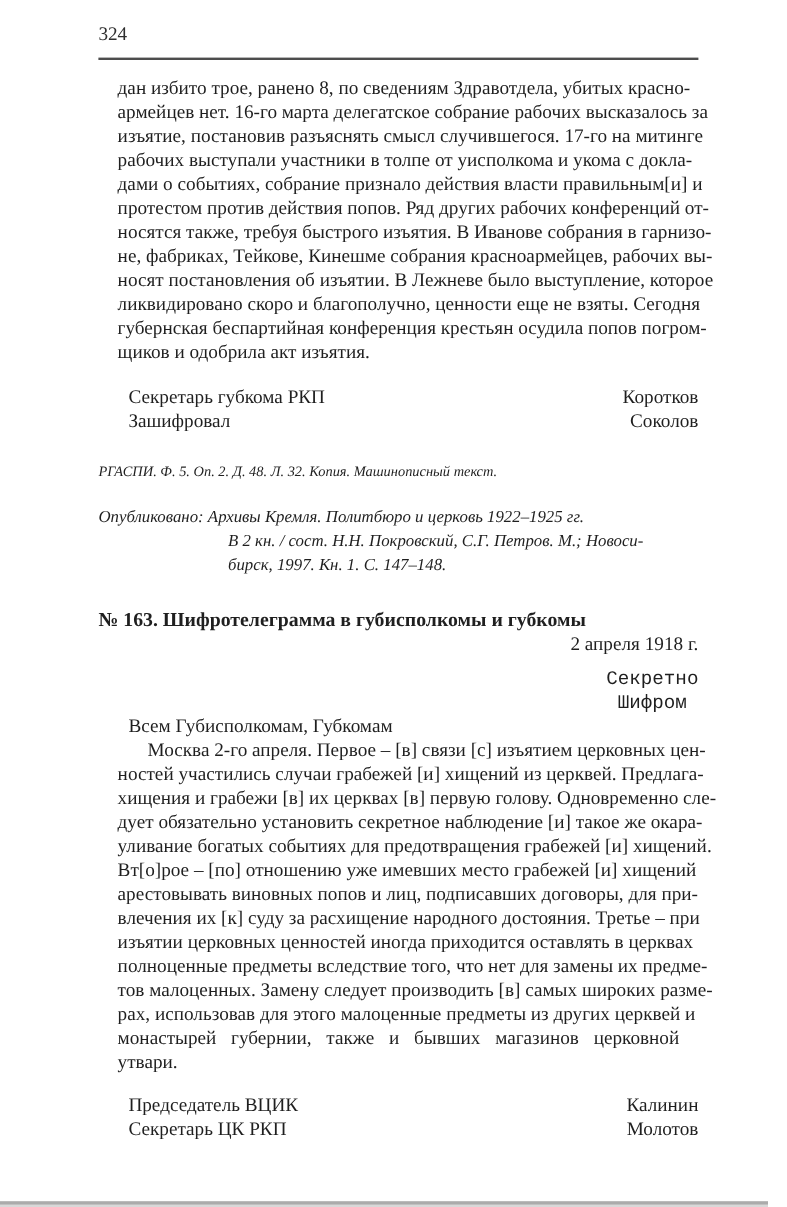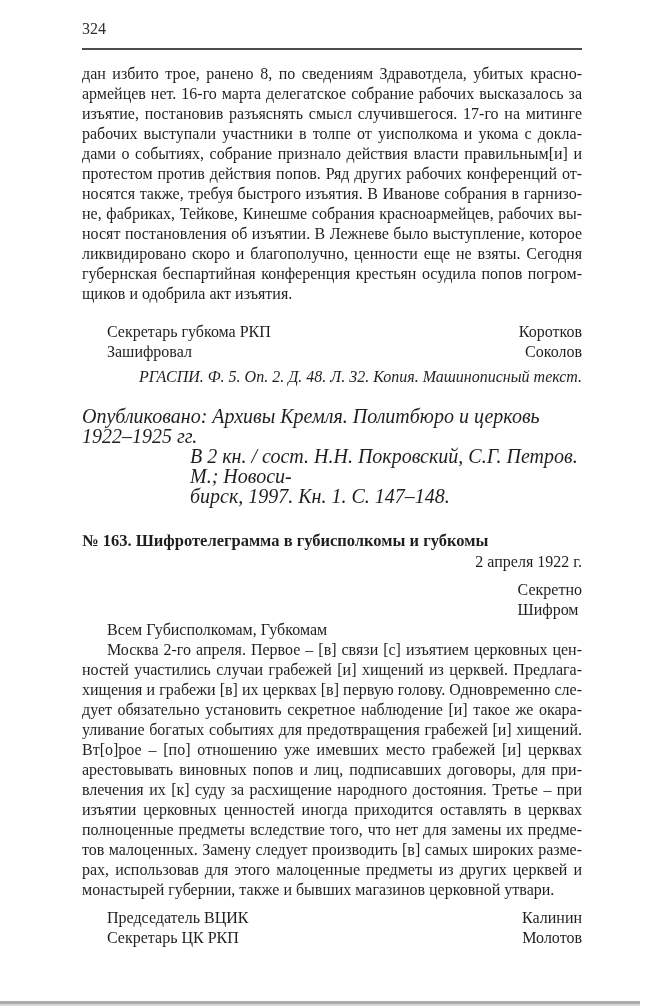--- a/index.html
+++ b/index.html
@@ -26,21 +26,21 @@
     line-height: 20px;
     color: #2e2e2e;
   }
   .header-rule {
     margin-top: 9px;
     border: none;
     border-top: 2px solid #4d4d4d;
     height: 0;
   }
   
-  .para { margin: 0; font-size: 16px; line-height: 20px; }
+  .para { margin: 16px; font-size: 16px; line-height: 20px; }
   .para .line {
     text-align: justify;
     text-align-last: justify;
     white-space: nowrap;
   }
   .para .line.last {
     text-align-last: auto;
     white-space: normal;
   }
   .para1 { margin-top: 14px; }
@@ -54,30 +54,29 @@
   .sig-row {
     display: flex;
     justify-content: space-between;
     padding-left: 25px;
   }
   .sig-title { text-align: left; }
   .sig-name  { }
 
   
   .archive {
-    margin-top: 5px;
+    margin-top: 21px;
     font-style: italic;
-    font-size: 16px;
-    line-height: 20px;
-    text-align: right;
+    font-size: 12px;
+    line-height: 20px;
   }
   .published {
     margin-top: 19px;
     font-style: italic;
-    font-size: 20px;
+    font-size: 14px;
     line-height: 20px;
   }
   .published .line { padding-left: 108px; }
   .published .line.first { padding-left: 0; }
 
   
   .doc-heading {
     margin-top: 24px;
     font-weight: 700;
     font-size: 16.5px;
@@ -88,21 +87,22 @@
     font-size: 16px;
     line-height: 20px;
     text-align: right;
   }
   .classification {
     margin-top: 8px;
     margin-left: auto;
     width: fit-content;
     font-size: 16px;
     line-height: 20px;
-    text-align: left;
+    text-align: center;
+    font-family: Liberation Mono, monospace;
   }
   .addressee {
     margin-top: 0;
     font-size: 16px;
     line-height: 20px;
     padding-left: 25px;
   }
 
   
   .bottom-edge {
@@ -152,36 +152,36 @@
   <div class="archive">РГАСПИ. Ф. 5. Оп. 2. Д. 48. Л. 32. Копия. Машинописный текст.</div>
 
   <div class="published">
       <div class="line first">Опубликовано: Архивы Кремля. Политбюро и церковь 1922–1925 гг.</div>
       <div class="line">В 2 кн. / сост. Н.Н. Покровский, С.Г. Петров. М.; Новоси-</div>
       <div class="line last">бирск, 1997. Кн. 1. С. 147–148.</div>
     </div>
 
   <div class="doc-heading">№ 163. Шифротелеграмма в губисполкомы и губкомы</div>
 
-  <div class="doc-date">2 апреля 1922 г.</div>
+  <div class="doc-date">2 апреля 1918 г.</div>
 
   <div class="classification">
       <div class="line first">Секретно</div>
       <div class="line last">Шифром</div>
     </div>
 
   <div class="addressee">Всем Губисполкомам, Губкомам</div>
 
   <div class="para para2">
       <div class="line first">Москва 2-го апреля. Первое – [в] связи [с] изъятием церковных цен-</div>
       <div class="line">ностей участились случаи грабежей [и] хищений из церквей. Предлага-</div>
       <div class="line">хищения и грабежи [в] их церквах [в] первую голову. Одновременно сле-</div>
       <div class="line">дует обязательно установить секретное наблюдение [и] такое же окара-</div>
       <div class="line">уливание богатых событиях для предотвращения грабежей [и] хищений.</div>
-      <div class="line">Вт[о]рое – [по] отношению уже имевших место грабежей [и] церквах</div>
+      <div class="line">Вт[о]рое – [по] отношению уже имевших место грабежей [и] хищений</div>
       <div class="line">арестовывать виновных попов и лиц, подписавших договоры, для при-</div>
       <div class="line">влечения их [к] суду за расхищение народного достояния. Третье – при</div>
       <div class="line">изъятии церковных ценностей иногда приходится оставлять в церквах</div>
       <div class="line">полноценные предметы вследствие того, что нет для замены их предме-</div>
       <div class="line">тов малоценных. Замену следует производить [в] самых широких разме-</div>
       <div class="line">рах, использовав для этого малоценные предметы из других церквей и</div>
       <div class="line last">монастырей губернии, также и бывших магазинов церковной утвари.</div>
     </div>
 
   <div class="sig-block sig-block2">

